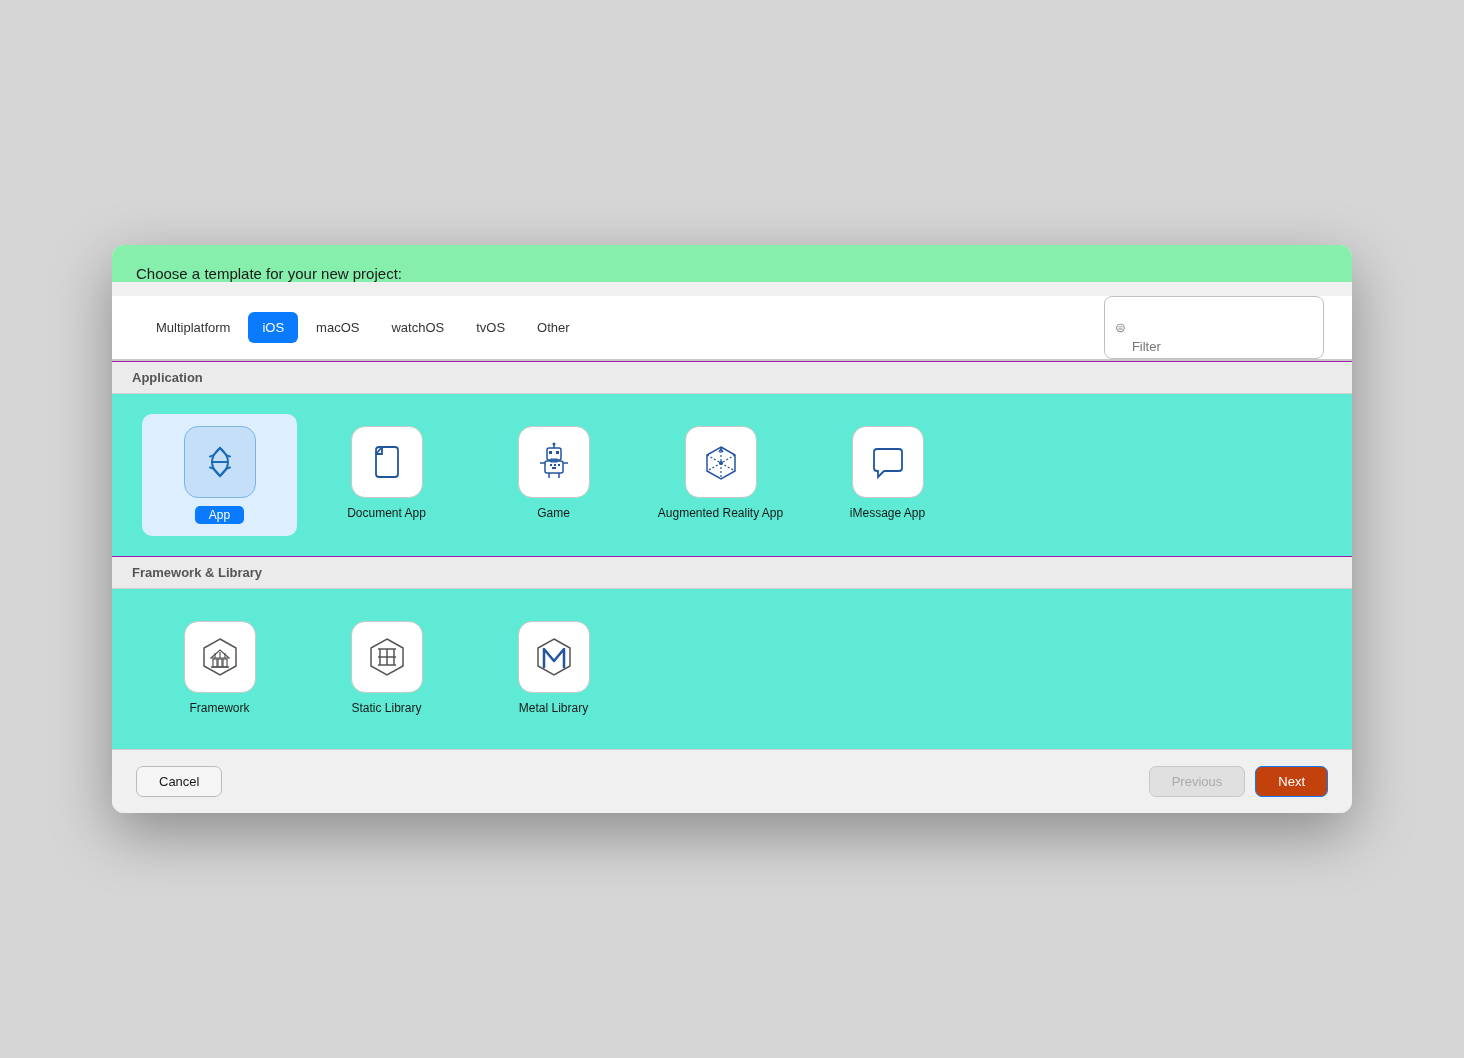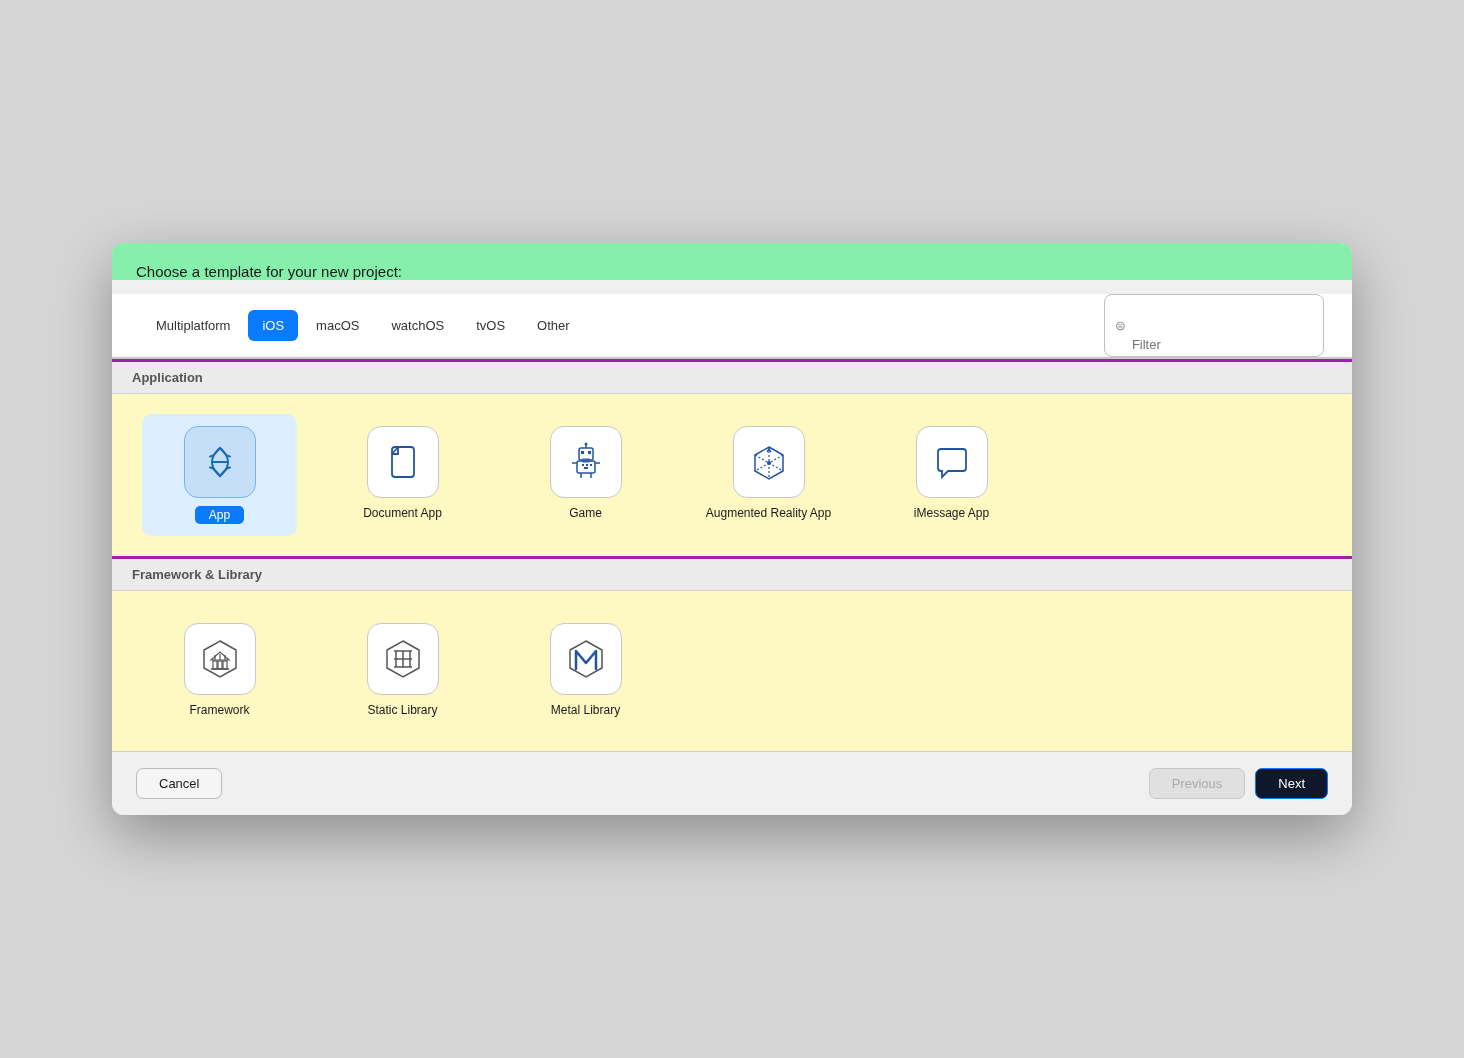--- a/index.html
+++ b/index.html
@@ -79,29 +79,29 @@
     }
     .section {
       padding: 0;
     }
     .section-header {
       background: #ebebeb;
       padding: 8px 20px;
       font-size: 13px;
       font-weight: 600;
       color: #555;
-      border-top: 3px solid #a21caf;
+      border-top: 1px solid #a21caf;
       border-bottom: 1px solid #d0d0d0;
     }
     .section-content {
-      background: #fef9c3;
+      background: #5eead4;
       padding: 20px 30px;
       display: flex;
       flex-wrap: wrap;
-      gap: 28px;
+      gap: 12px;
     }
     .template-item {
       display: flex;
       flex-direction: column;
       align-items: center;
       width: 155px;
       padding: 12px 8px;
       border-radius: 10px;
       cursor: pointer;
       gap: 8px;
@@ -149,21 +149,21 @@
     .btn {
       padding: 7px 22px;
       border-radius: 7px;
       font-size: 13px;
       cursor: pointer;
       border: 1px solid #bbb;
       background: #f5f5f5;
       color: #1a1a1a;
     }
     .btn-primary {
-      background: #0f172a;
+      background: #c2410c;
       color: white;
       border-color: #0a7aff;
     }
     .btn-disabled {
       background: #e0e0e0;
       color: #aaa;
       border-color: #c8c8c8;
       cursor: default;
     }
     .btn-group {

